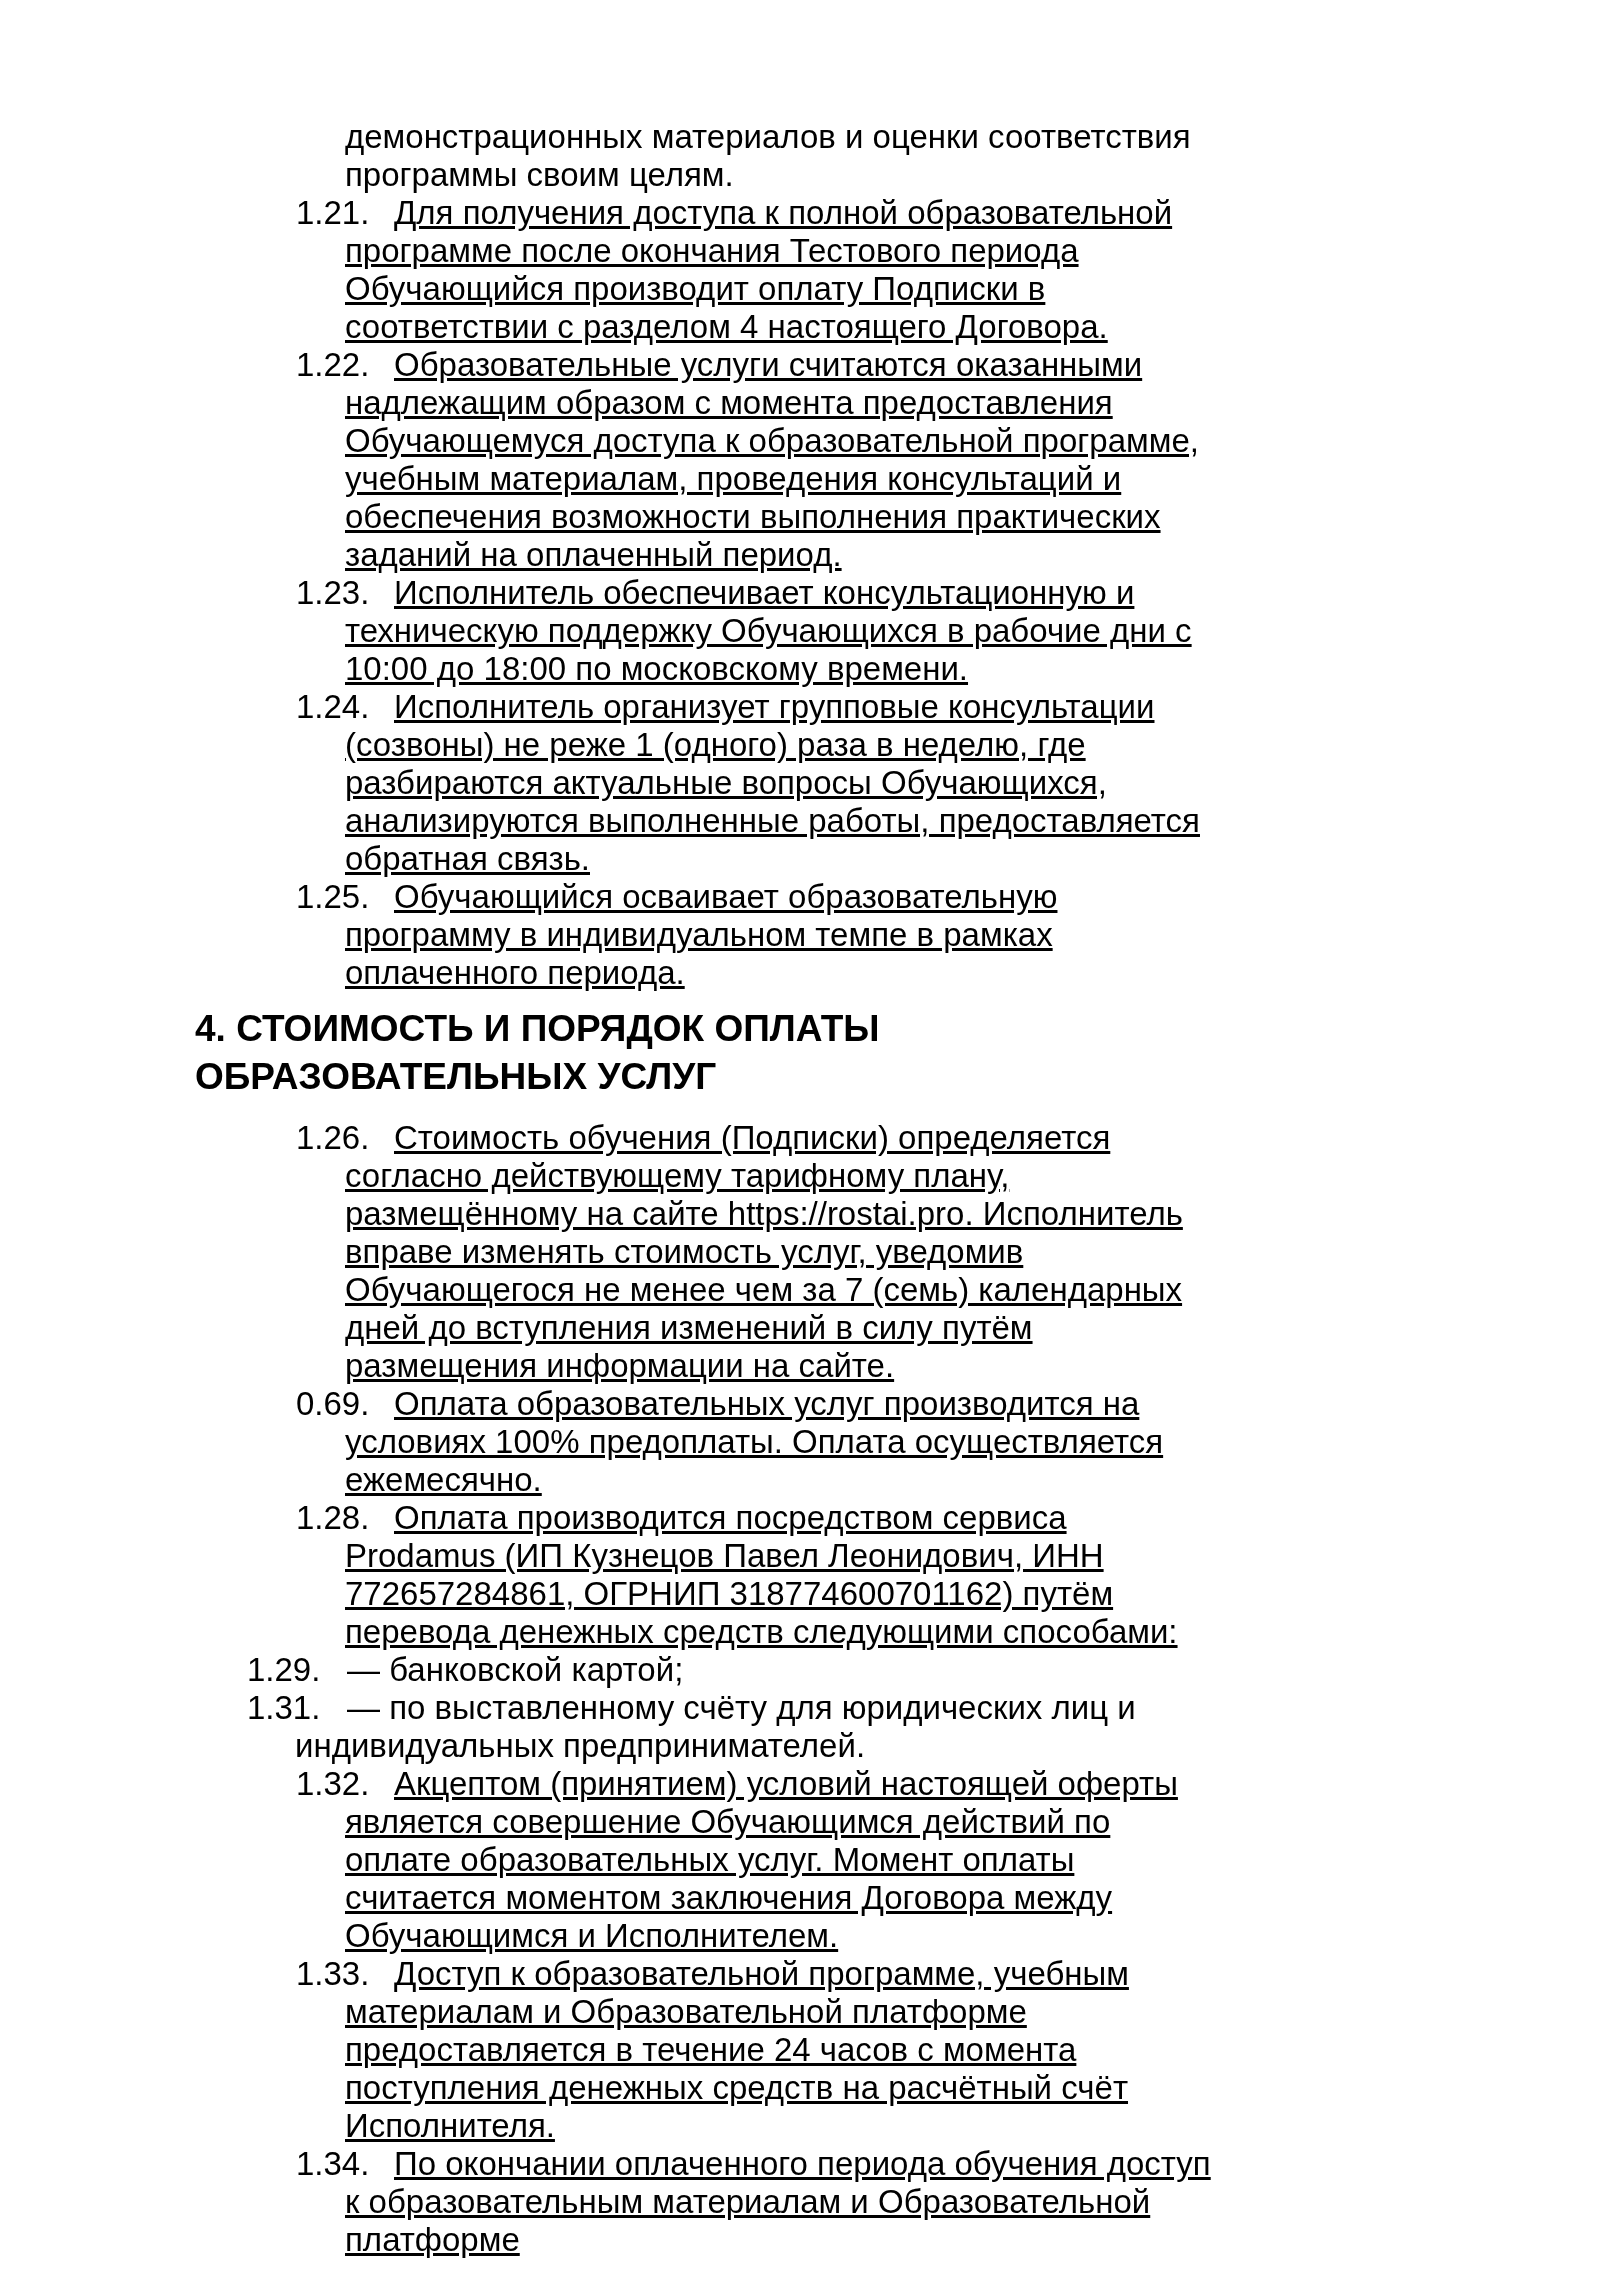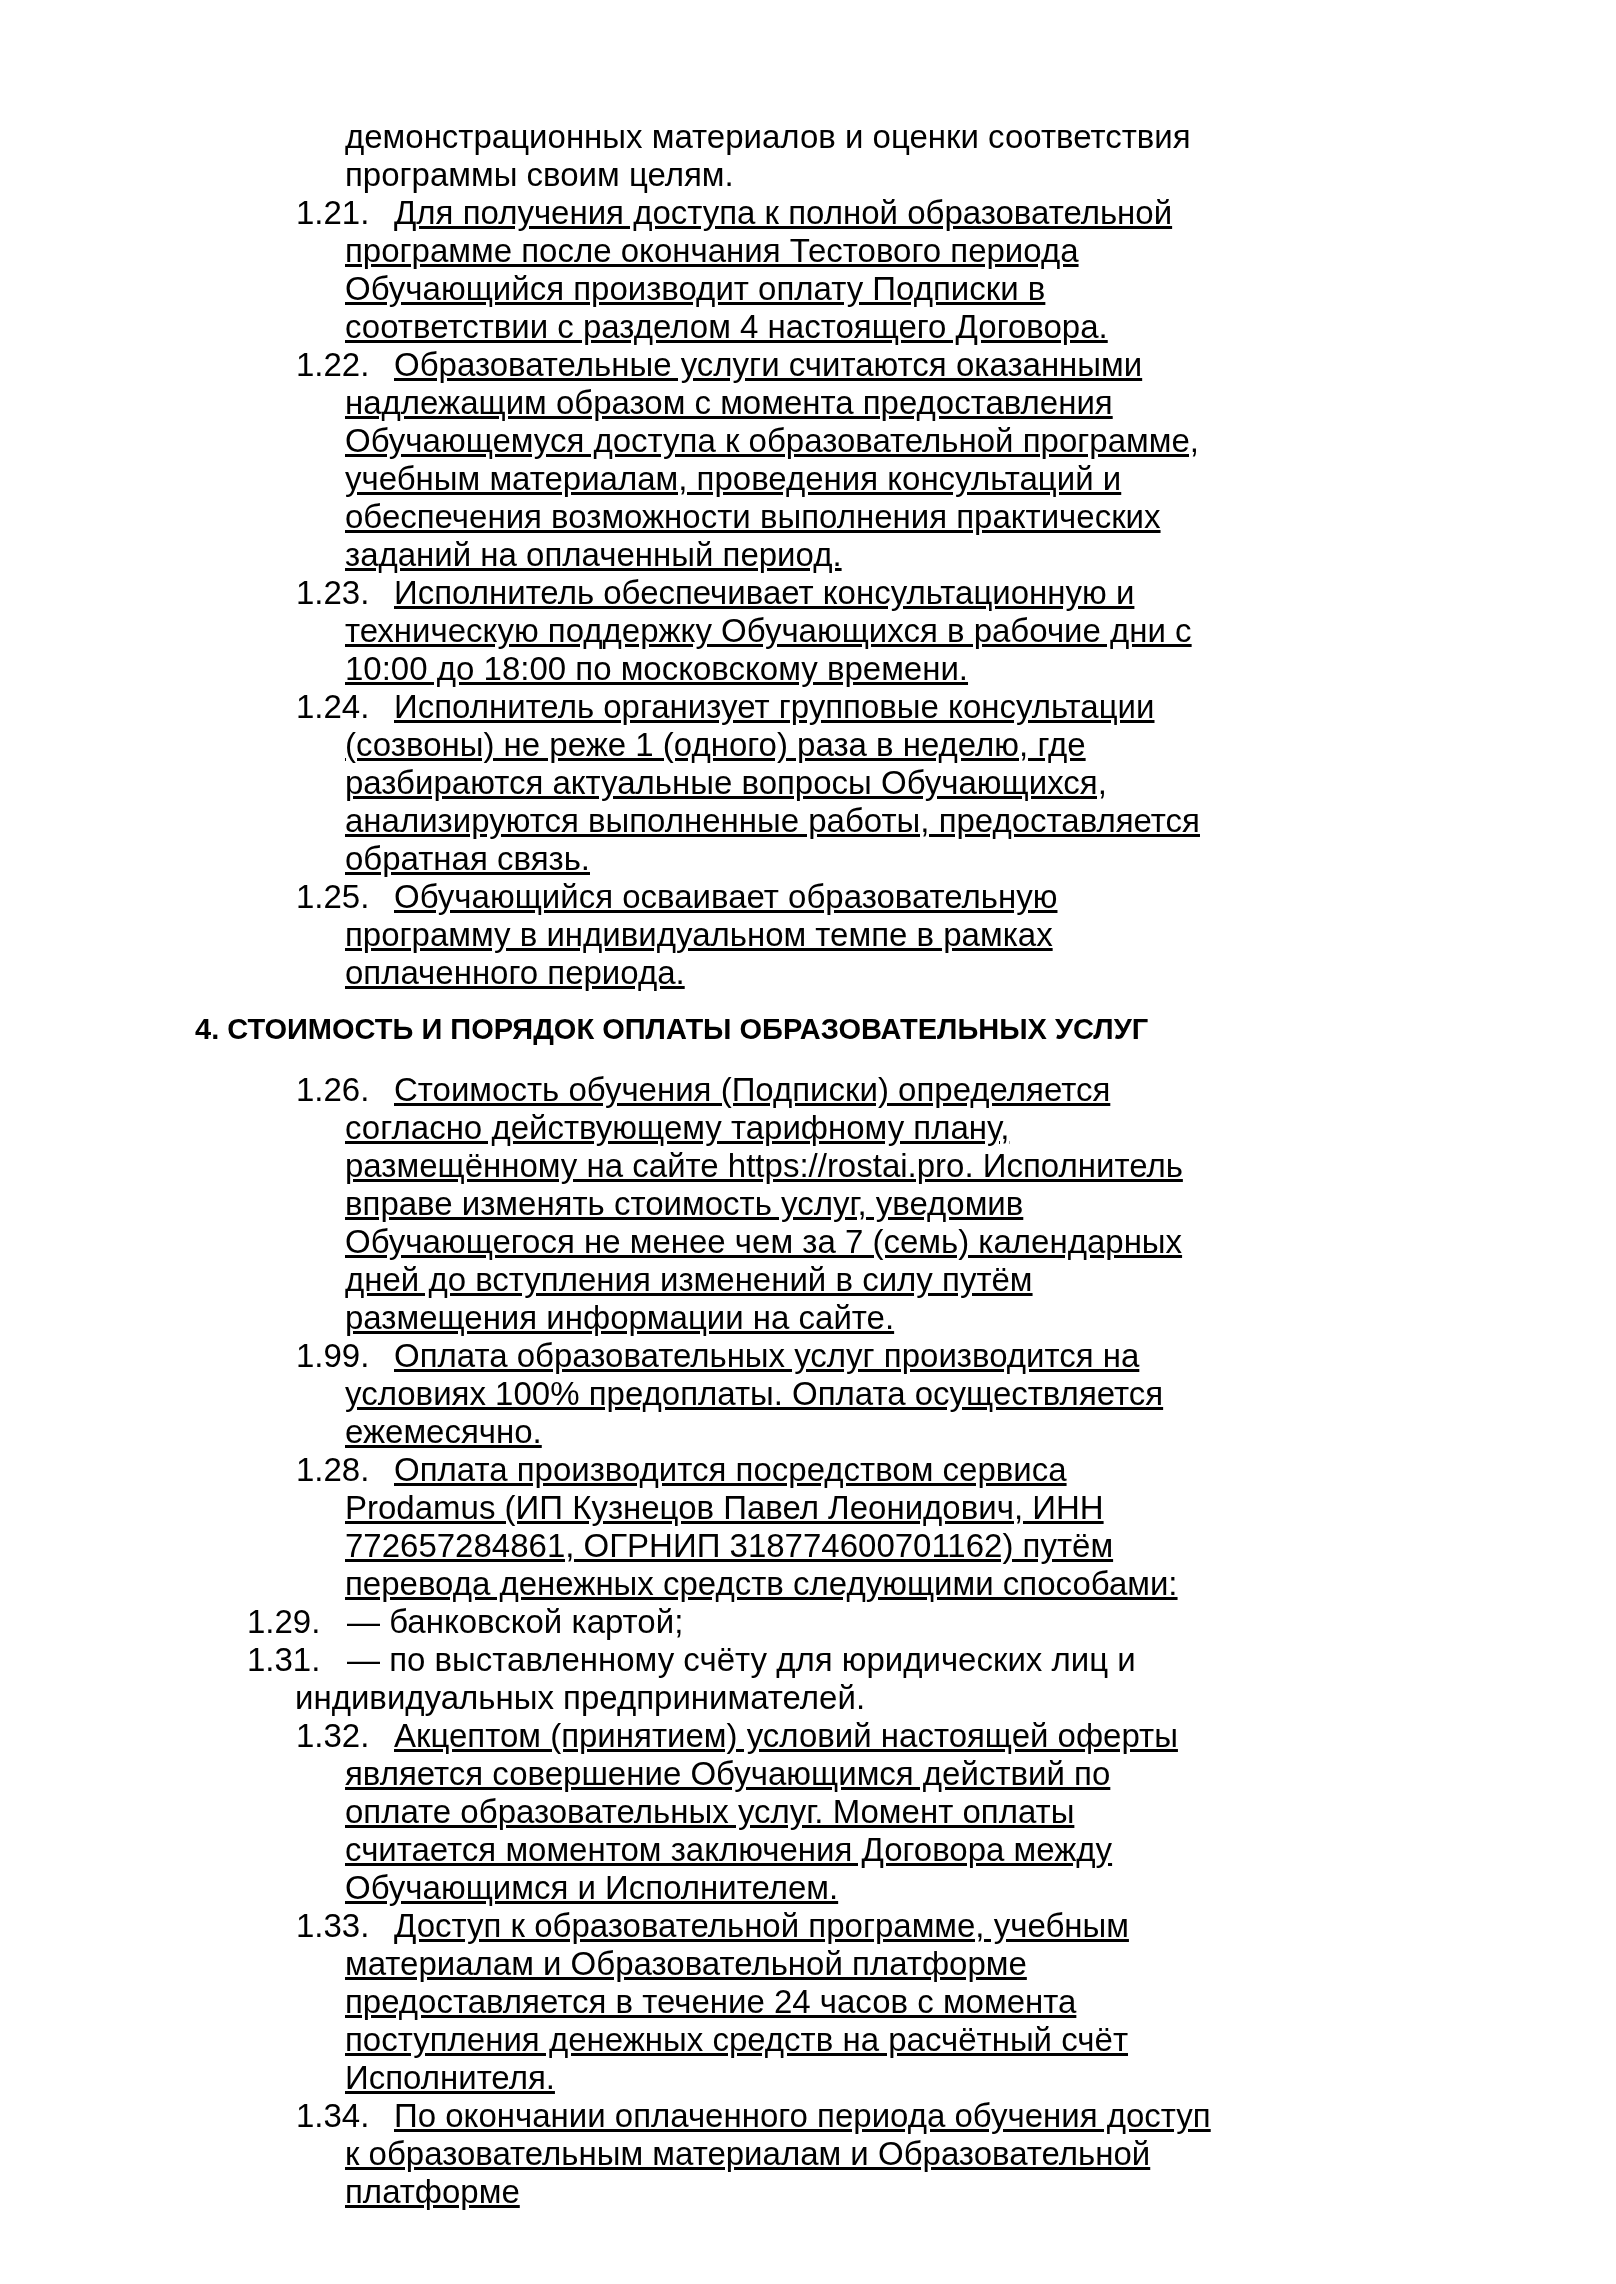--- a/index.html
+++ b/index.html
@@ -48,21 +48,21 @@
     margin: 0;
     padding-left: 100px;
     text-indent: -48px;
   }
   .itemB .num {
     display: inline-block;
     width: 100px;
     text-indent: 0;
   }
   .heading {
-    font-size: 29px;
+    font-size: 37px;
     line-height: 48px;
     font-weight: bold;
     margin: 13px 0 18px 0;
     padding: 0;
   }
 </style>
 </head>
 <body>
 
 <div class="page">
@@ -76,21 +76,21 @@
   <div class="item"><span class="num">1.23.</span><span>Исполнитель обеспечивает консультационную и техническую поддержку Обучающихся в рабочие дни с 10:00 до 18:00 по московскому времени.</span></div>
 
   <div class="item"><span class="num">1.24.</span><span>Исполнитель организует групповые консультации (созвоны) не реже 1 (одного) раза в неделю, где разбираются актуальные вопросы Обучающихся, анализируются выполненные работы, предоставляется обратная связь.</span></div>
 
   <div class="item"><span class="num">1.25.</span><span>Обучающийся осваивает образовательную программу в индивидуальном темпе в рамках оплаченного периода.</span></div>
 
   <h1 class="heading">4. СТОИМОСТЬ И ПОРЯДОК ОПЛАТЫ ОБРАЗОВАТЕЛЬНЫХ УСЛУГ</h1>
 
   <div class="item"><span class="num">1.26.</span><span>Стоимость обучения (Подписки) определяется согласно действующему тарифному плану, размещённому на сайте https://rostai.pro. Исполнитель вправе изменять стоимость услуг, уведомив Обучающегося не менее чем за 7 (семь) календарных дней до вступления изменений в силу путём размещения информации на сайте.</span></div>
 
-  <div class="item"><span class="num">1.99.</span><span>Оплата образовательных услуг производится на условиях 100% предоплаты. Оплата осуществляется ежемесячно.</span></div>
+  <div class="item"><span class="num">0.69.</span><span>Оплата образовательных услуг производится на условиях 100% предоплаты. Оплата осуществляется ежемесячно.</span></div>
 
   <div class="item"><span class="num">1.28.</span><span>Оплата производится посредством сервиса Prodamus (ИП Кузнецов Павел Леонидович, ИНН 772657284861, ОГРНИП 318774600701162) путём перевода денежных средств следующими способами:</span></div>
 
   <div class="itemB"><span class="num">1.29.</span><span>— банковской картой;</span></div>
 
 
   <div class="itemB"><span class="num">1.31.</span><span>— по выставленному счёту для юридических лиц и индивидуальных предпринимателей.</span></div>
 
   <div class="item"><span class="num">1.32.</span><span>Акцептом (принятием) условий настоящей оферты является совершение Обучающимся действий по оплате образовательных услуг. Момент оплаты считается моментом заключения Договора между Обучающимся и Исполнителем.</span></div>
 

